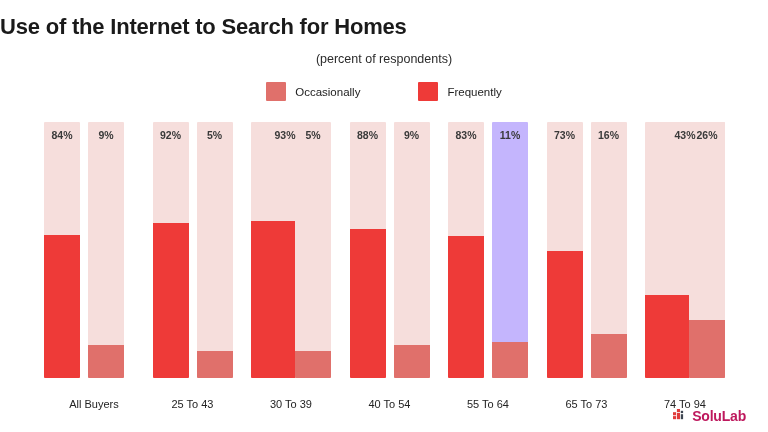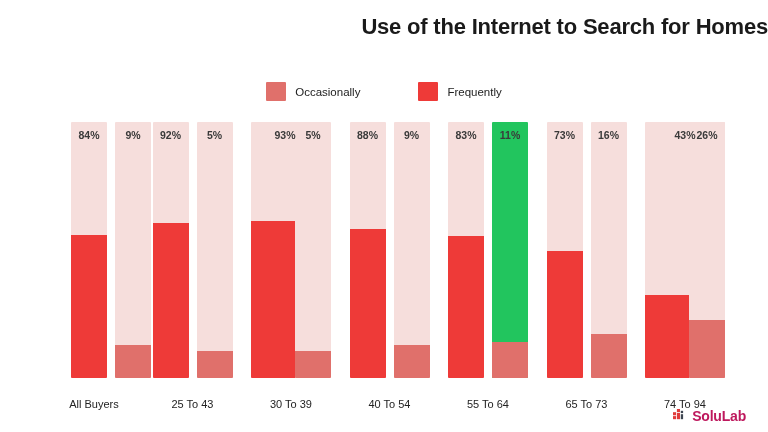--- a/index.html
+++ b/index.html
@@ -20,21 +20,21 @@
     left: 0; top: 0;
     width: 768px;
     height: 432px;
   }
 
   
   .chart-title {
     position: absolute;
     left: 0; top: 14px;
     width: 768px;
-    text-align: right;
+    text-align: left;
     font-size: 22px;
     font-weight: bold;
     color: #1A1A1A;
     letter-spacing: -0.2px;
   }
   .chart-subtitle {
     position: absolute;
     left: 0; top: 52px;
     width: 768px;
     text-align: center;
@@ -149,34 +149,35 @@
     letter-spacing: -0.2px;
   }
 </style>
 </head>
 <body>
 
 <div class="chart-root">
 
   <div class="chart-title">Use of the Internet to Search for Homes</div>
 
+  <div class="chart-subtitle">(percent of respondents)</div>
 
   <div class="legend">
     <div class="legend-entry">
       <span class="legend-swatch" id="sw1" style="background: rgb(224, 112, 107);"></span>
       <span class="legend-label">Occasionally</span>
     </div>
     <div class="legend-entry">
       <span class="legend-swatch" id="sw0" style="background: rgb(238, 58, 56);"></span>
       <span class="legend-label">Frequently</span>
     </div>
   </div>
 
   <div class="plot" id="plot">
-      <div class="group" style="left: 71px; width: 90px;">
+      <div class="group" style="left: 44px; width: 90px;">
         <div class="bar-track" style="left: 0px; width: 36px; background: rgb(246, 222, 220);">
           <div class="bar-fill" style="height: 143px; background: rgb(238, 58, 56);"></div>
           <div class="bar-value">84%</div>
         </div>
         <div class="bar-track" style="left: 44px; width: 36px; background: rgb(246, 222, 220);">
           <div class="bar-fill" style="height: 33px; background: rgb(224, 112, 107);"></div>
           <div class="bar-value">9%</div>
         </div>
       </div>
       <div class="group" style="left: 152.5px; width: 80px;">
@@ -207,21 +208,21 @@
         <div class="bar-track" style="left: 44px; width: 36px; background: rgb(246, 222, 220);">
           <div class="bar-fill" style="height: 33px; background: rgb(224, 112, 107);"></div>
           <div class="bar-value">9%</div>
         </div>
       </div>
       <div class="group" style="left: 448px; width: 80px;">
         <div class="bar-track" style="left: 0px; width: 36px; background: rgb(246, 222, 220);">
           <div class="bar-fill" style="height: 142px; background: rgb(238, 58, 56);"></div>
           <div class="bar-value">83%</div>
         </div>
-        <div class="bar-track" style="left: 44px; width: 36px; background: #22c55e;">
+        <div class="bar-track" style="left: 44px; width: 36px; background: #c4b5fd;">
           <div class="bar-fill" style="height: 36px; background: rgb(224, 112, 107);"></div>
           <div class="bar-value">11%</div>
         </div>
       </div>
       <div class="group" style="left: 546.5px; width: 80px;">
         <div class="bar-track" style="left: 0px; width: 36px; background: rgb(246, 222, 220);">
           <div class="bar-fill" style="height: 127px; background: rgb(238, 58, 56);"></div>
           <div class="bar-value">73%</div>
         </div>
         <div class="bar-track" style="left: 44px; width: 36px; background: rgb(246, 222, 220);">

